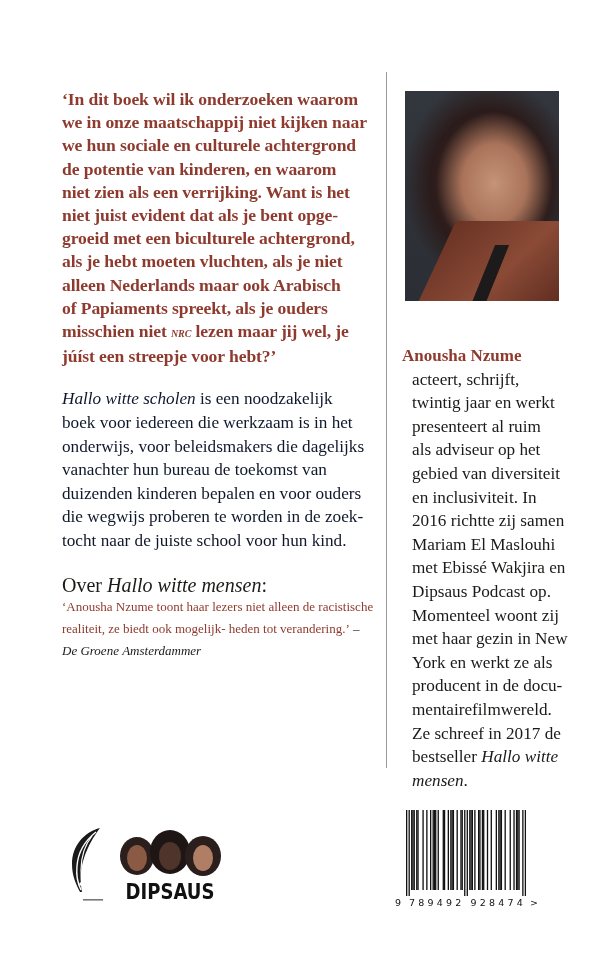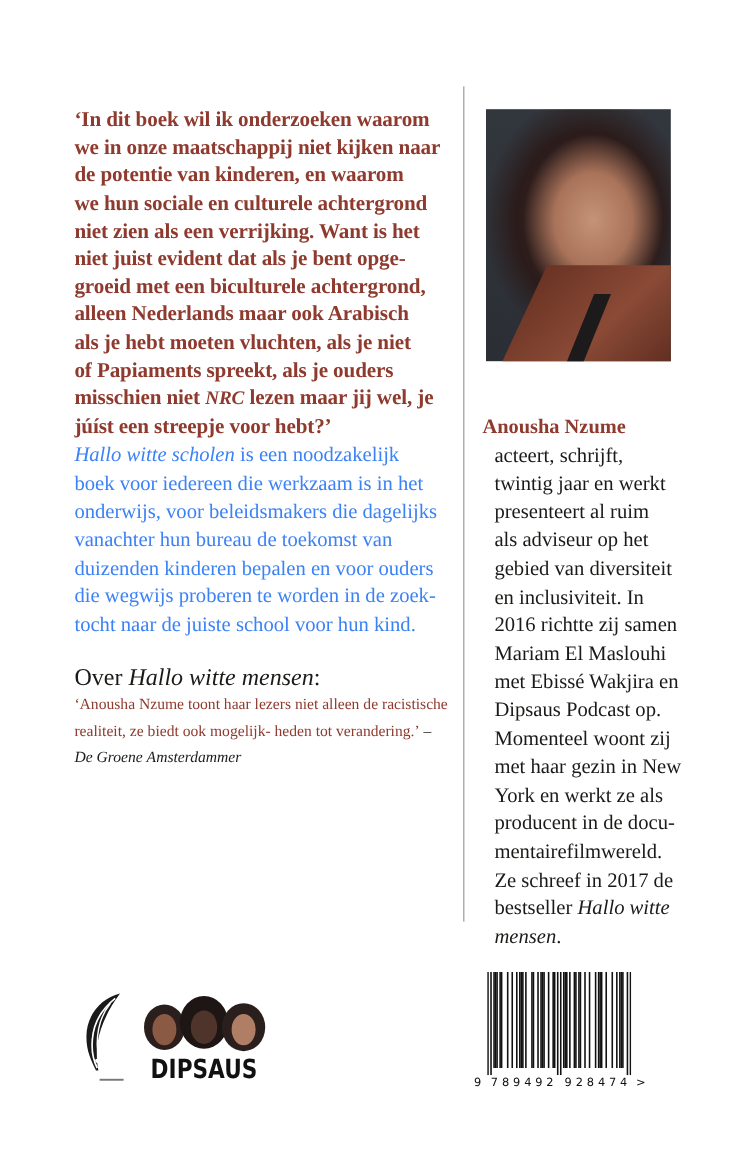--- a/index.html
+++ b/index.html
@@ -11,23 +11,23 @@
     }
     .col-left {
       position: absolute; left: 62px; top: 88px; width: 312px;
     }
     .quote {
       color: #8f3a2e; font-size: 17.6px; line-height: 23.2px; margin: 0;
       letter-spacing: -0.1px;
       font-weight: bold;
     }
     .quote .line, .body-text .line, .bio .line { display: block; white-space: nowrap; }
-    .nrc { font-variant: small-caps; font-style: italic; font-size: 16px; }
+    .nrc { font-variant: small-caps; font-style: italic; font-size: 10px; }
     .body-text {
-      font-size: 17.2px; line-height: 23.6px; color: #3b82f6;
+      margin-top: 19px; font-size: 17.2px; line-height: 23.6px; color: #0f172a;
     }
     .over { margin-top: 22px; font-size: 20px; line-height: 21px; }
     .review { color: #8f3a2e; font-size: 13px; line-height: 22px; }
     .review .src { color: #1b1a18; font-style: italic; }
     i { font-style: italic; }
 
     .divider {
       position: absolute; left: 386px; top: 72px; width: 1px; height: 696px;
       background: #9a9a9a;
     }
@@ -83,27 +83,27 @@
     .barcode-digits .grp2 { margin-left: 6px; letter-spacing: 3.2px; }
     .barcode-digits .gt { margin-left: 4px; }
   </style>
 </head>
 <body>
 
 <div class="col-left">
   <p class="quote">
     <span class="line">‘In dit boek wil ik onderzoeken waarom</span>
     <span class="line">we in onze maatschappij niet kijken naar</span>
+    <span class="line">we hun sociale en culturele achtergrond</span>
     <span class="line">de potentie van kinderen, en waarom</span>
-    <span class="line">we hun sociale en culturele achtergrond</span>
     <span class="line">niet zien als een verrijking. Want is het</span>
     <span class="line">niet juist evident dat als je bent opge-</span>
     <span class="line">groeid met een biculturele achtergrond,</span>
+    <span class="line">als je hebt moeten vluchten, als je niet</span>
     <span class="line">alleen Nederlands maar ook Arabisch</span>
-    <span class="line">als je hebt moeten vluchten, als je niet</span>
     <span class="line">of Papiaments spreekt, als je ouders</span>
     <span class="line"><span>misschien niet </span><span class="nrc">NRC</span><span> lezen maar jij wel, je</span></span>
     <span class="line">júíst een streepje voor hebt?’</span>
   </p>
 
   <div class="body-text">
     <span class="line"><i>Hallo witte scholen</i><span> is een noodzakelijk</span></span>
     <span class="line">boek voor iedereen die werkzaam is in het</span>
     <span class="line">onderwijs, voor beleidsmakers die dagelijks</span>
     <span class="line">vanachter hun bureau de toekomst van</span>

